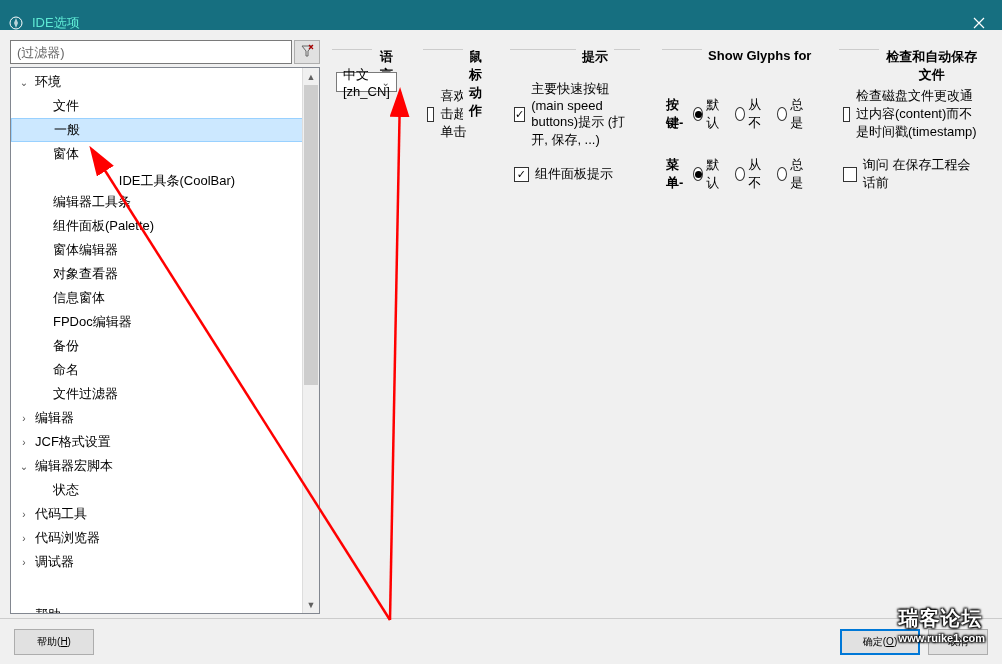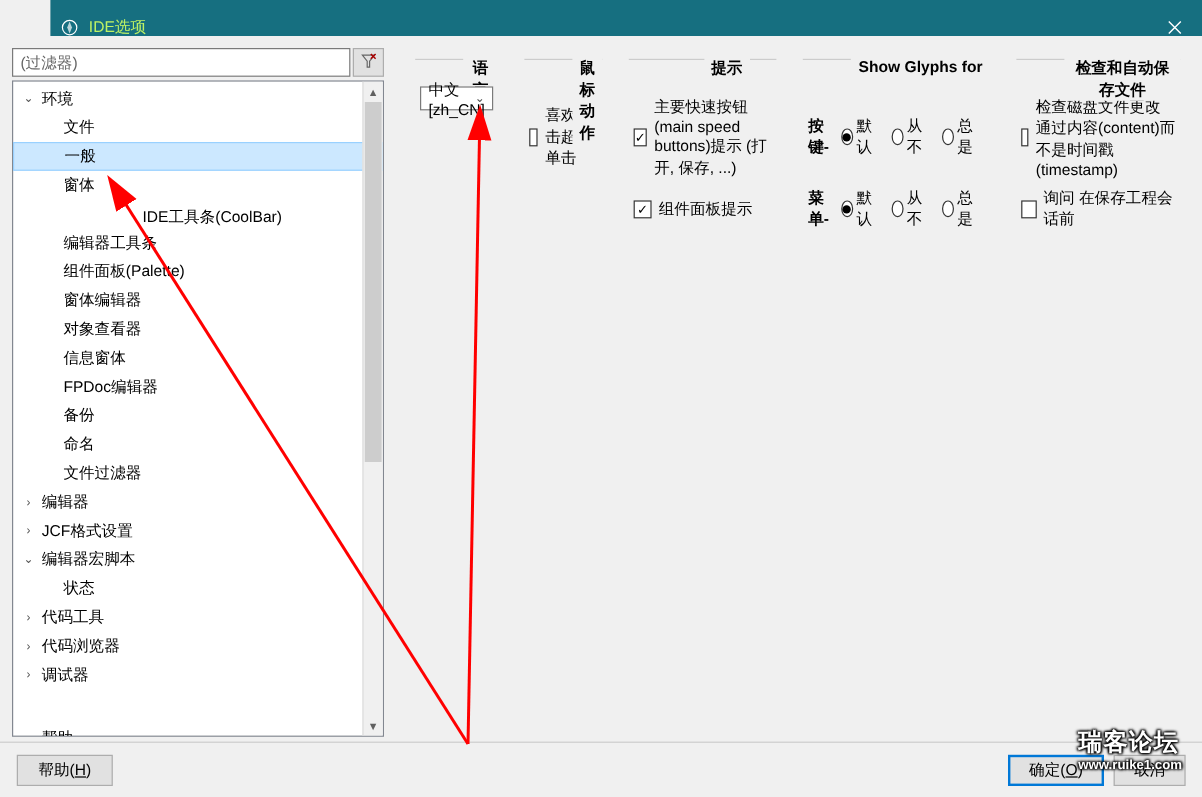--- a/index.html
+++ b/index.html
@@ -8,46 +8,45 @@
       font-size: 13px;
       background: #f0f0f0;
       width: 1002px;
       height: 664px;
       overflow: hidden;
       position: relative;
     }
     .titlebar {
       height: 30px;
       background: #166f80;
-      color: #bef264;
+      color: #5eead4;
       display: flex;
       align-items: center;
       padding: 16px 0 0 8px;
-      margin-left: 42px;
     }
     .titlebar .icon {
       width: 16px; height: 16px;
       margin-right: 8px;
       display: inline-flex;
       align-items: center;
       justify-content: center;
     }
     .titlebar .title { flex: 1; font-size: 13px; }
     .titlebar .close {
       width: 46px; height: 30px;
       display: flex; align-items: center; justify-content: center;
       cursor: pointer;
     }
 
     .content {
       display: flex;
       height: 588px;
       background: #f0f0f0;
       padding: 10px 10px 4px 10px;
-      gap: 18px;
+      gap: 4px;
     }
 
     
     .left-panel {
       width: 310px;
       display: flex;
       flex-direction: column;
       gap: 3px;
     }
     .filter-row {
@@ -218,21 +217,21 @@
       background: #f0f0f0;
       gap: 8px;
     }
     .btn {
       height: 26px;
       min-width: 80px;
       padding: 0 14px;
       border: 1px solid #adadad;
       background: #e1e1e1;
       cursor: pointer;
-      font-size: 13px;
+      font-size: 10px;
       font-family: inherit;
     }
     .btn.primary { border: 2px solid #0078d7; }
     .spacer { flex: 1; }
 
     
     .arrows {
       position: absolute;
       left: 0; top: 0;
       pointer-events: none;

